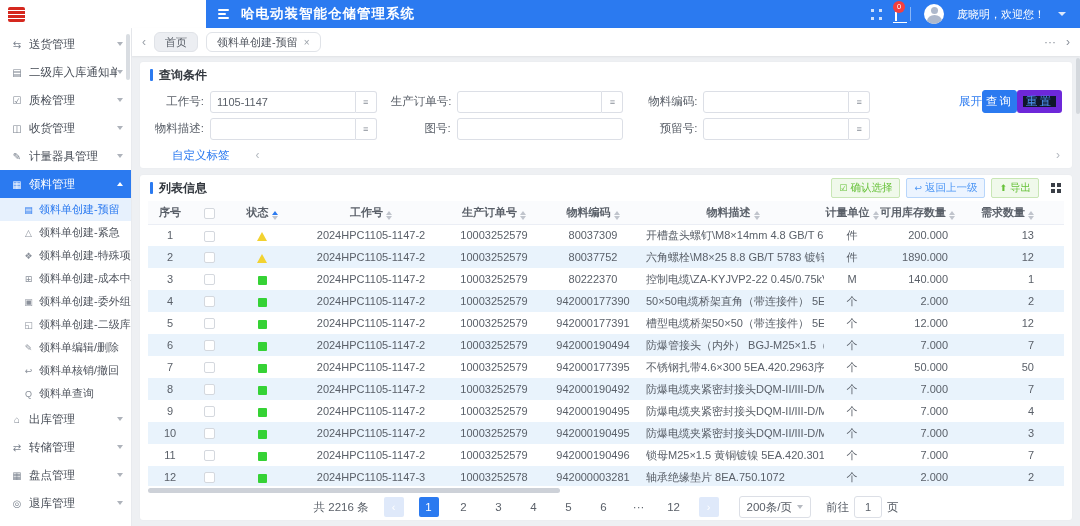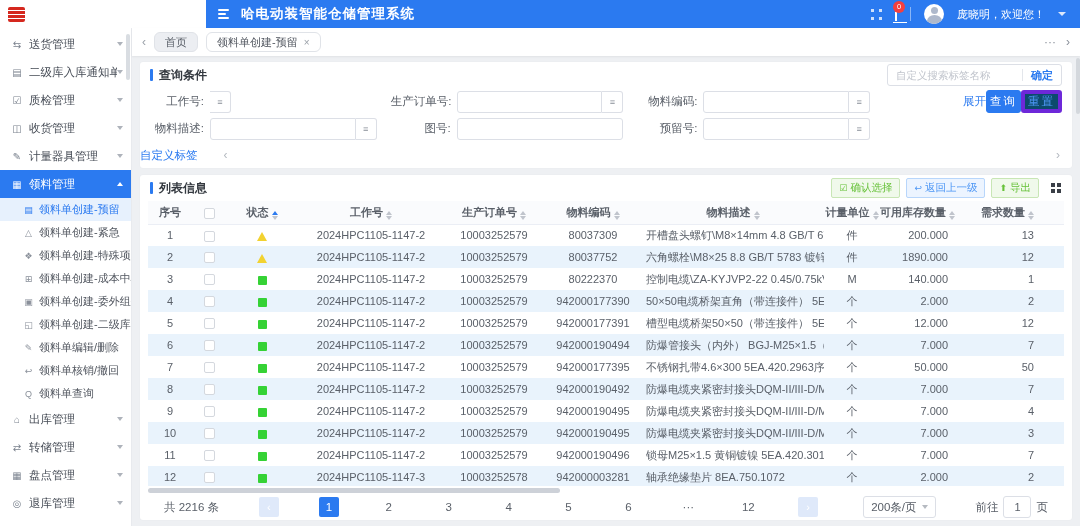--- a/index.html
+++ b/index.html
@@ -69,22 +69,22 @@
   .qcol{flex:1;display:flex;align-items:center;min-width:0;padding-right:14px}
   .qlabel{width:66px;flex:none;text-align:right;color:#5a6069;font-size:11.5px;padding-right:6px;white-space:nowrap}
   .qwrap{flex:1;display:flex;height:22px;min-width:0}
   .qinput{flex:1;min-width:0;border:1px solid #dcdfe6;border-radius:3px;padding:0 6px;font-size:11px;color:#5a6069;outline:none;background:#fff}
   .qwrap.withicon .qinput{border-radius:3px 0 0 3px}
   .qicon{width:21px;flex:none;border:1px solid #dcdfe6;border-left:none;border-radius:0 3px 3px 0;display:flex;align-items:center;justify-content:center;color:#878d97;font-size:9px;background:#fff;cursor:pointer}
   .qbtns{flex:none;width:178px;display:flex;align-items:center;justify-content:flex-end;}
   .linkblue{color:#2b7af0;font-size:11.5px;cursor:pointer;white-space:nowrap}
   .btn{height:23px;padding:0 3px;border-radius:3px;font-size:11.5px;display:flex;align-items:center;cursor:pointer;white-space:nowrap}
   .btn.primary{background:#2b7af0;color:#fff;border:1px solid #2b7af0;letter-spacing:2px}
-  .btn.plain{background:#0c4a6e;color:#4d96f5;border:4px solid #6d28d9;letter-spacing:2px}
-  .tagrow{height:26px;display:flex;align-items:center;padding:0 12px 0 0;gap:26px}
+  .btn.plain{background:#0f172a;color:#4d96f5;border:6px solid #6d28d9;letter-spacing:2px}
+  .tagrow{height:26px;display:flex;align-items:center;padding:0 12px 0 32px;gap:26px}
   .angle{color:#b4b9c0;font-size:12px;cursor:pointer}
   
   .listcard{margin-top:7px;flex:1;display:flex;flex-direction:column;min-height:0}
   .lactions{margin-left:auto;display:flex;align-items:center;gap:6px}
   .abtn{height:20px;display:flex;align-items:center;gap:3px;padding:0 7px;font-size:10.5px;border-radius:2px;cursor:pointer;white-space:nowrap}
   .abtn.green{color:#67c23a;background:#f0f9eb;border:1px solid #c8e6b5}
   .abtn.blue{color:#4d96f5;background:#ecf4ff;border:1px solid #b8d6fb}
   .abtn .ai{font-size:9px}
   .gridicon{width:11px;height:11px;margin-left:6px;position:relative;cursor:pointer}
   .gridicon::before{content:"";position:absolute;width:4px;height:4px;background:#3a3f47;left:0;top:0;box-shadow:6px 0 #3a3f47,0 6px #3a3f47,6px 6px #3a3f47}
@@ -102,21 +102,21 @@
   .sort .d{border-top:4px solid #c0c4cc}
   .sort.blue .u{border-bottom-color:#2b7af0}
   .cb{display:inline-block;width:11px;height:11px;border:1px solid #d4d8de;border-radius:2px;background:#fff;vertical-align:middle;cursor:pointer}
   .st{display:inline-block;vertical-align:middle}
   .st-warning{width:0;height:0;border-left:5.5px solid transparent;border-right:5.5px solid transparent;border-bottom:9px solid #f2d230}
   .st-normal{width:9px;height:9px;background:#35d235;border-radius:1px}
   
   .hscroll{height:7px;margin:1px 8px 0;position:relative}
   .hscroll .thumb{position:absolute;left:0;top:1px;height:5px;width:45%;background:#cdd1d8;border-radius:3px}
   
-  .pager{height:26px;display:flex;align-items:center;justify-content:space-between;gap:15px;padding:0 24px;font-size:11.5px;color:#5a6069}
+  .pager{height:26px;display:flex;align-items:center;justify-content:center;gap:15px;padding:0 0;font-size:11.5px;color:#5a6069}
   .pg{min-width:20px;height:20px;line-height:20px;text-align:center;border-radius:2px;cursor:pointer;padding:0 3px}
   .pg.active{background:#2b7af0;color:#fff}
   .pgnav{width:20px;height:20px;border-radius:2px;background:#dfe9fa;color:#fff;display:flex;align-items:center;justify-content:center;font-size:11px;cursor:pointer}
   .sizebox{height:22px;border:1px solid #dcdfe6;border-radius:3px;display:flex;align-items:center;gap:5px;padding:0 7px;color:#5a6069;cursor:pointer;margin-left:5px}
   .sizebox .caret-down{border-top-color:#b6bac1;border-left-width:3.5px;border-right-width:3.5px}
   .goto{display:flex;align-items:center;gap:5px;white-space:nowrap}
   .goto input{width:28px;height:22px;border:1px solid #dcdfe6;border-radius:3px;text-align:center;font-size:11px;color:#5a6069;outline:none}
   
   .vscroll{position:absolute;right:0;top:0;width:5px;height:100%;}
   .vscroll .thumb{position:absolute;top:30px;right:0;width:4px;height:56px;background:#d4d8dd;border-radius:2px}
@@ -255,30 +255,26 @@
         <span>›</span>
       </span>
     </div>
 
     <div class="content">
 
       <div class="card">
         <div class="sec-head">
           <span class="sec-bar"></span>
           <span class="sec-title">查询条件</span>
-          <span class="tagbox">
-            <input placeholder="自定义搜索标签名称" style="">
-            <span class="vline"></span>
-            <span class="okbtn">确定</span>
-          </span>
         </div>
         <div class="qrow">
           <span class="qcol">
             <span class="qlabel">工作号:</span>
             <span class="qwrap withicon">
+              <input class="qinput" value="1105-1147" style="">
               <span class="qicon">≡</span>
             </span>
           </span>
           <span class="qcol">
             <span class="qlabel">生产订单号:</span>
             <span class="qwrap withicon">
               <input class="qinput" value="" style="">
               <span class="qicon">≡</span>
             </span>
           </span>

